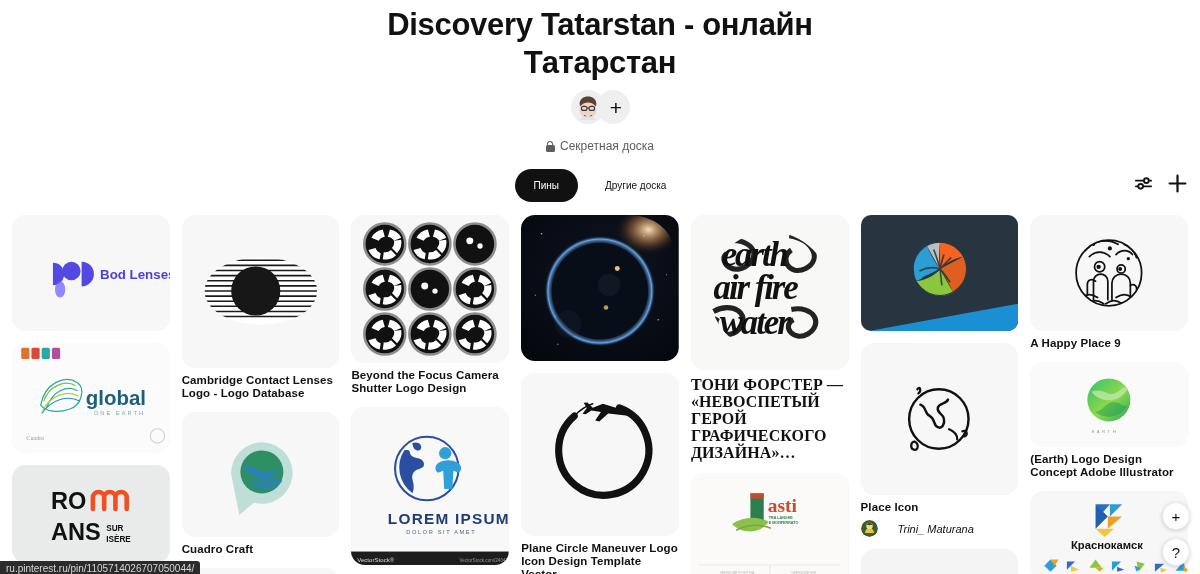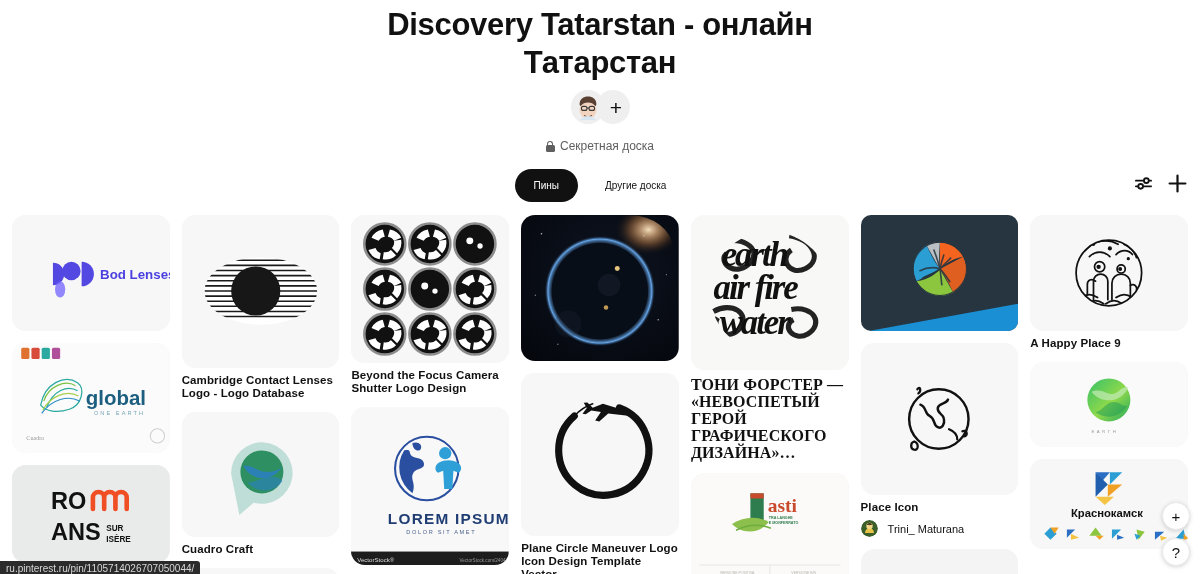--- a/index.html
+++ b/index.html
@@ -63,21 +63,21 @@
   .pin { cursor: zoom-in; }
   .pin-media {
     width: 100%; border-radius: 14px; overflow: hidden; position: relative;
     background: #f4f4f4;
   }
   .pin-title {
     margin-top: 6px; font-size: 11.5px; line-height: 13px; font-weight: 700;
     color: #111; letter-spacing: 0.1px;
   }
   .pin-title.caps { font-size: 16px; line-height: 17px; font-family: Liberation Serif, serif; }
-  .pin-credit { margin-top: 6px; display: flex; align-items: center; gap: 10px; }
+  .pin-credit { margin-top: 6px; display: flex; align-items: center; gap: 20px; font-style: italic; }
   .credit-av { width: 17px; height: 17px; border-radius: 50%; overflow:hidden; display:block; }
   .credit-name { font-size: 11px; color: #111; }
 
   
   .fabs { position: absolute; right: 10px; bottom: 8px; display: flex; flex-direction: column; gap: 8px; }
   .fab {
     width: 28px; height: 28px; border-radius: 50%; background: #fff;
     border: 1px solid #eaeaea; box-shadow: 0 1px 4px rgba(0,0,0,.17);
     display: flex; align-items: center; justify-content: center;
     font-size: 15px; color: #111; cursor: pointer; font-weight: 500;
@@ -567,20 +567,21 @@
                   <stop offset="55%" stop-color="#8fd94a"></stop>
                 <stop offset="100%" stop-color="#24a85e"></stop>
               </linearGradient>
             </defs>
             <circle cx="77" cy="38" r="21" fill="url(#eg)"></circle>
             <path d="M60 30 c10-4 16 4 22 2 c6-2 8-8 14-6 a21 21 0 0 1-36 4z" fill="#bfe8b0" opacity=".75"></path>
             <path d="M64 50 c8-2 10-10 18-10 c6 0 9 5 13 4 a21 21 0 0 1-31 6z" fill="#1e9a55" opacity=".5"></path>
             <text x="60" y="70" font-family="Liberation Sans" font-size="4.2" letter-spacing="2.4" fill="#9a9a9a">EARTH</text>
           </svg>
         </div>
+        <div class="pin-title">(Earth) Logo Design Concept Adobe Illustrator</div>
       </div>
 
       <div class="pin">
         <div class="pin-media" style="height:90px">
           <svg width="100%" height="90" viewBox="0 0 154 90" preserveAspectRatio="xMidYMid slice">
             <rect width="154" height="90" fill="#f7f7f7"></rect>
             <g transform="translate(64,14)">
               <path d="M0 0 h14 l-7 8 z" fill="#2b6fc4"></path>
               <path d="M14 0 h12 l-12 12 z" fill="#2b9fd4"></path>
               <path d="M0 0 l12 12 l-12 12 z" fill="#1f5fae"></path>

